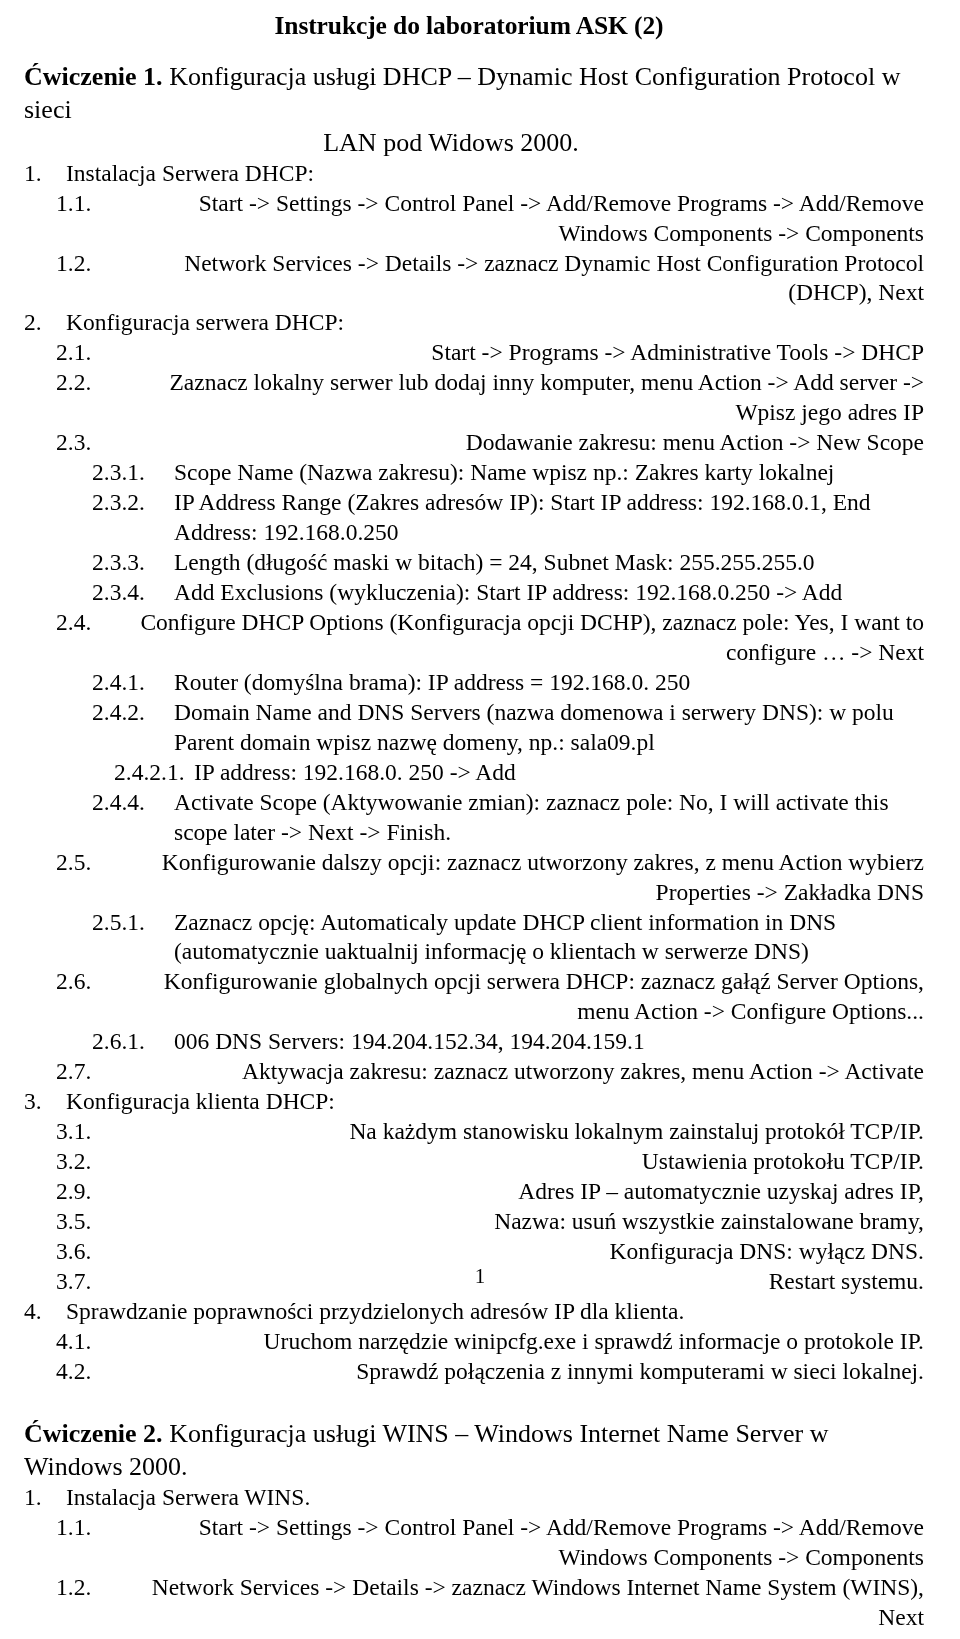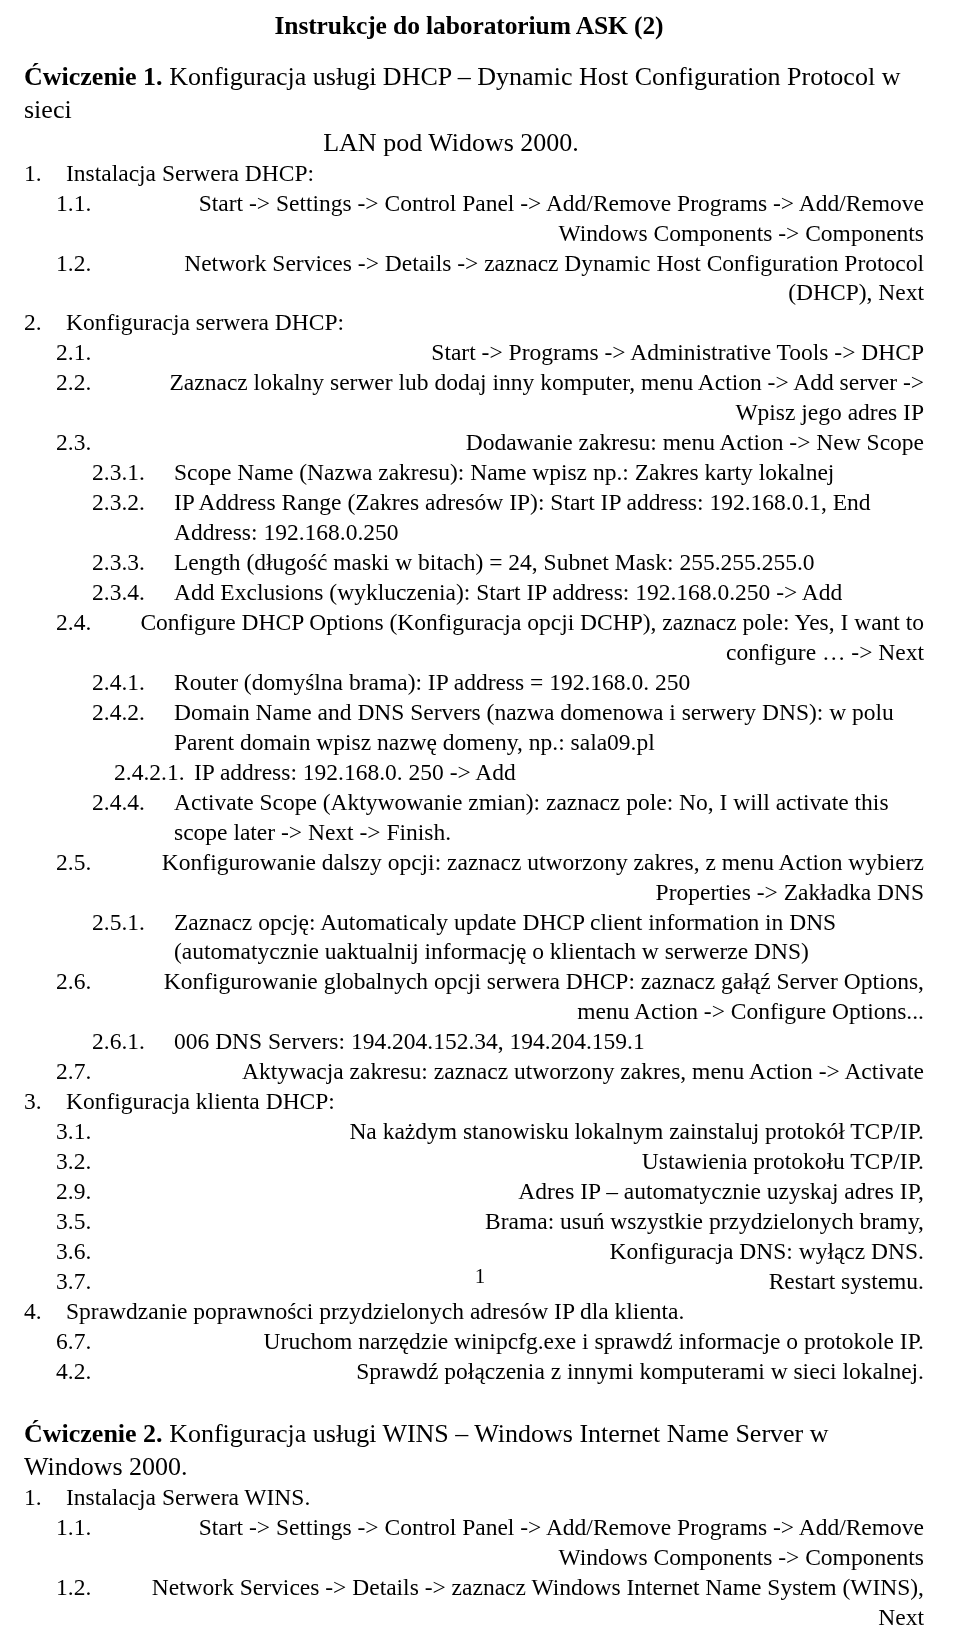--- a/index.html
+++ b/index.html
@@ -203,37 +203,37 @@
   <div class="item lv2">
     <span class="num">3.2.</span>
     <span class="txt">Ustawienia protokołu TCP/IP.</span>
   </div>
   <div class="item lv2">
     <span class="num">2.9.</span>
     <span class="txt">Adres IP – automatycznie uzyskaj adres IP,</span>
   </div>
   <div class="item lv2">
     <span class="num">3.5.</span>
-    <span class="txt">Brama: usuń wszystkie przydzielonych bramy,</span>
+    <span class="txt">Nazwa: usuń wszystkie zainstalowane bramy,</span>
   </div>
   <div class="item lv2">
     <span class="num">3.6.</span>
     <span class="txt">Konfiguracja DNS: wyłącz DNS.</span>
   </div>
   <div class="item lv2">
     <span class="num">3.7.</span>
     <span class="txt">Restart systemu.</span>
   </div>
 
   <div class="item lv1">
     <span class="num">4.</span>
     <span class="txt">Sprawdzanie poprawności przydzielonych adresów IP dla klienta.</span>
   </div>
   <div class="item lv2">
-    <span class="num">6.7.</span>
+    <span class="num">4.1.</span>
     <span class="txt">Uruchom narzędzie winipcfg.exe i sprawdź informacje o protokole IP.</span>
   </div>
   <div class="item lv2">
     <span class="num">4.2.</span>
     <span class="txt">Sprawdź połączenia z innymi komputerami w sieci lokalnej.</span>
   </div>
 
   <div class="spacer-block"></div>
 
   <div class="exercise-head single">

